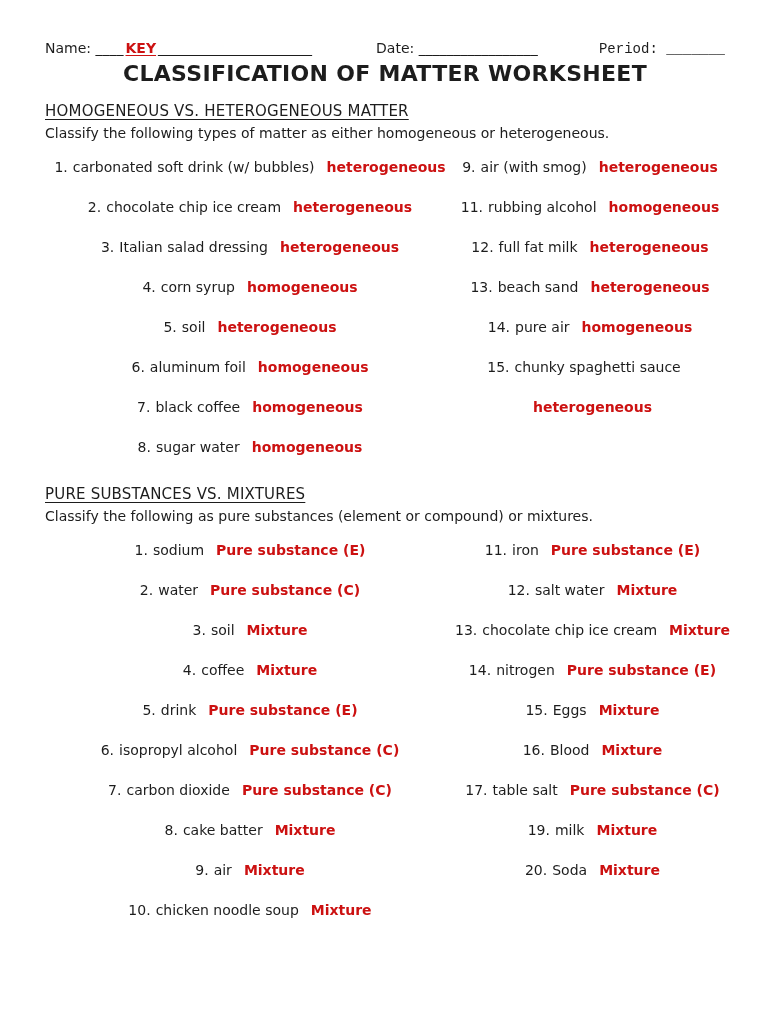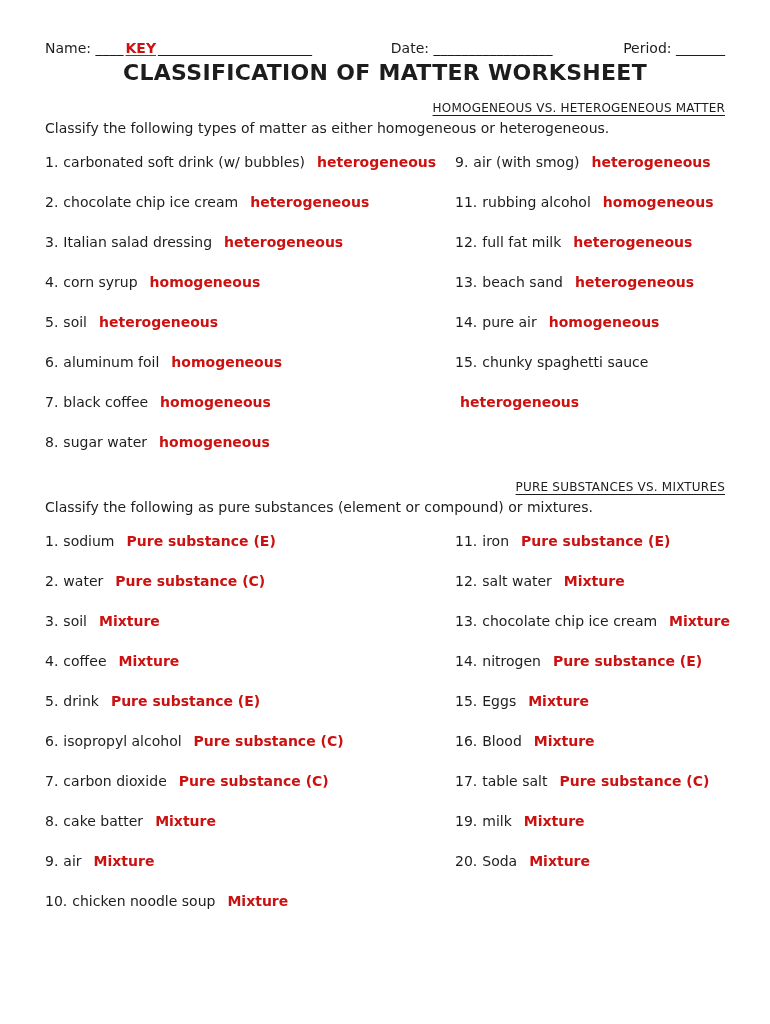--- a/index.html
+++ b/index.html
@@ -15,49 +15,48 @@
     overflow:hidden;
   }
   .header-row {
     display:flex;
     align-items:baseline;
     white-space:nowrap;
     margin-bottom:4px;
   }
   .f-name  { width:338px; }
   .f-date  { width:218px; margin-left:32px; }
-  .f-period{ margin-left:30px; }
+  .f-period{ margin-left:30px;font-family:Liberation Mono, monospace; }
   .blank { letter-spacing:0px; }
   .key-answer {
     color:var(--red, #cc1111);
     font-weight:bold;
     text-decoration:underline;
     text-underline-offset:2px;
     padding:0 2px;
   }
   .doc-title {
     text-align:center;
     font-weight:bold;
     font-size:22px;
     letter-spacing:0.3px;
     margin:2px 0 16px 0;
   }
   .section-heading {
-    font-size:12px;
+    font-size:15px;
     letter-spacing:0.2px;
     text-decoration:underline;
     text-underline-offset:3px;
     margin-bottom:5px;
-    text-align:right;
   }
   .instruction {
     font-size:14px;
     margin-bottom:17px;
   }
-  .cols { display:flex; }
+  .cols { display:flex;text-align:center; }
   .col-left  { width:410px; flex:none; }
   .col-right { flex:1; }
   .item {
     white-space:nowrap;
     line-height:19px;
     margin-bottom:21px;
   }
   .item .num { margin-right:5px; }
   .item .ans {
     color:var(--red, #cc1111);

